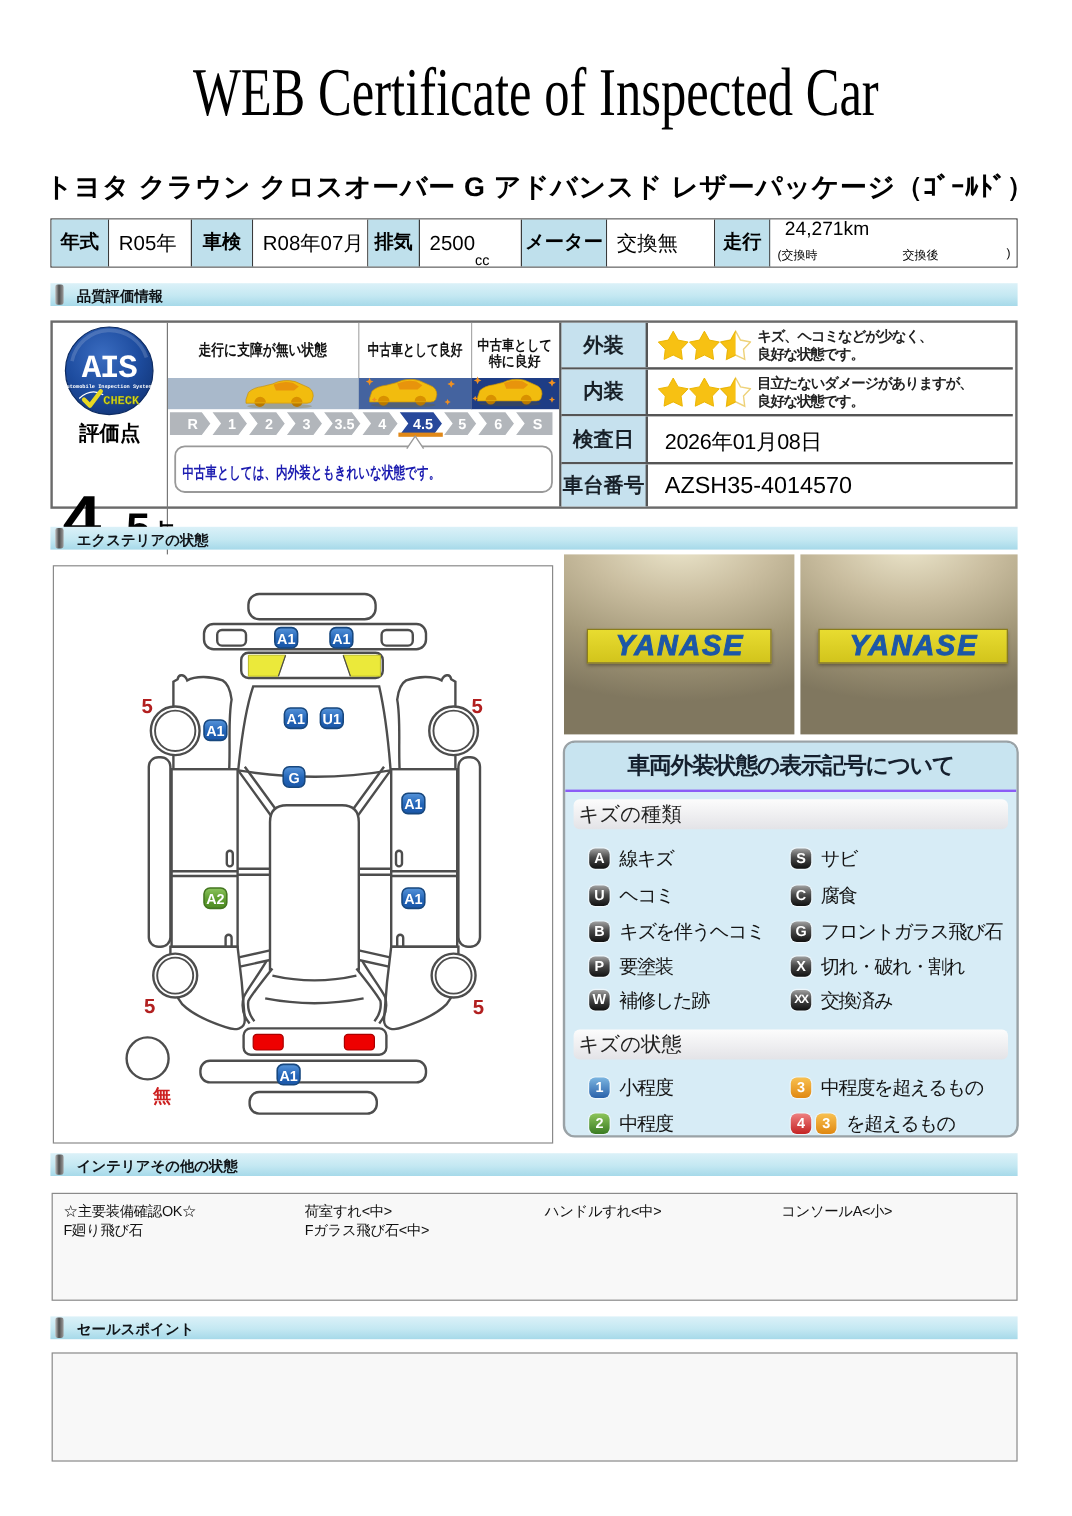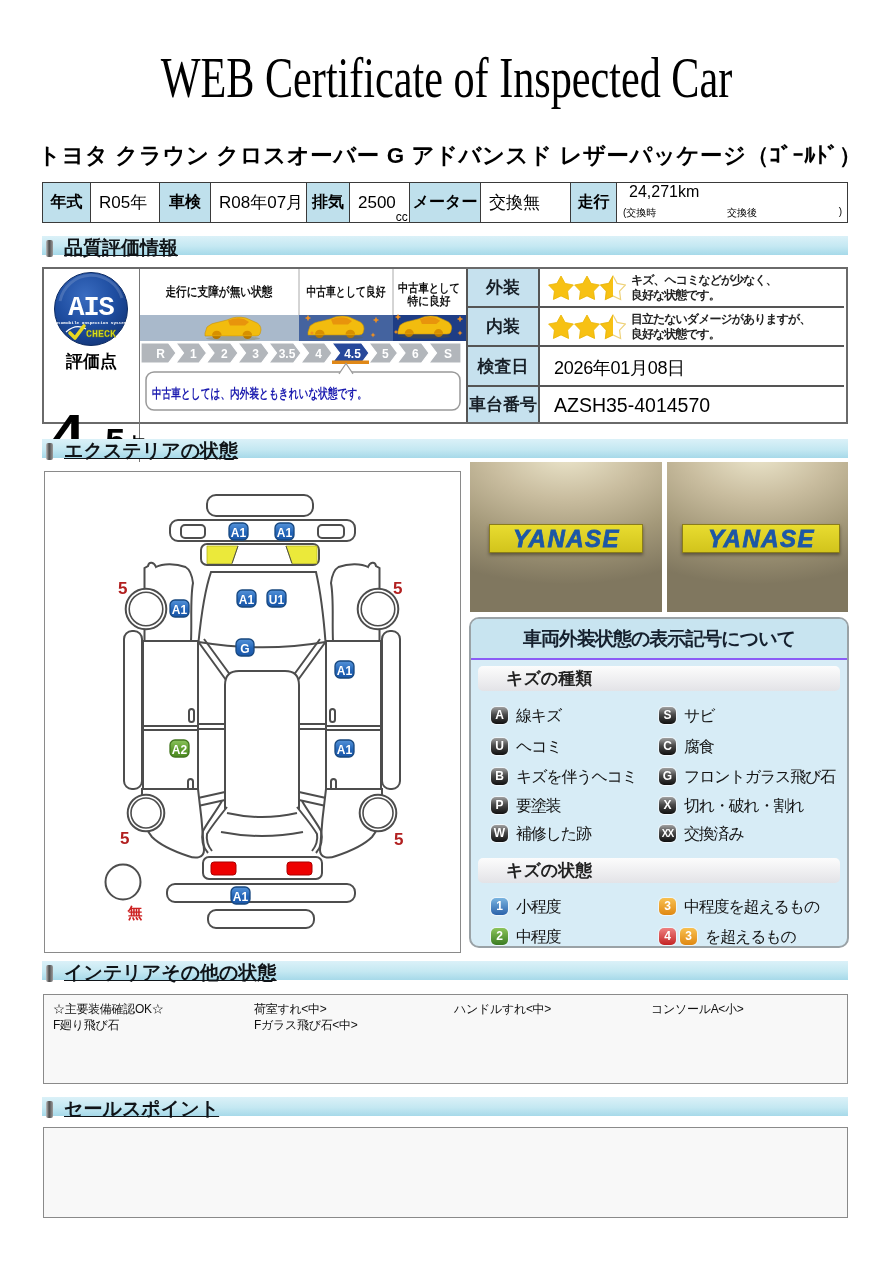--- a/index.html
+++ b/index.html
@@ -1,32 +1,32 @@
 <!DOCTYPE html>
 <html lang="ja"><head>
 <meta charset="utf-8">
 <style>
 html,body{margin:0;padding:0;background:#fff;}
 body{font-family:"Liberation Sans",sans-serif;}
 #page{position:relative;width:893px;height:1263px;background:#fff;overflow:hidden;}
 .abs{position:absolute;}
-.secbar{position:absolute;left:42px;width:806px;height:19px;background:linear-gradient(180deg,#dbf1f8 0%,#c4e8f2 55%,#a6d9e9 100%);font-weight:bold;font-size:19px;color:#101418;line-height:23px;text-decoration:underline;}
+.secbar{position:absolute;left:42px;width:806px;height:19px;background:linear-gradient(180deg,#dbf1f8 0%,#c4e8f2 55%,#a6d9e9 100%);font-weight:bold;font-size:12px;color:#101418;line-height:23px;}
 .secbar .tab{display:inline-block;width:7px;height:17px;margin:0 11px 0 4px;vertical-align:-3px;border-radius:2px;background:linear-gradient(90deg,#c0c0c0,#4d4d4d 45%,#9c9c9c);}
 .spec{position:absolute;left:42px;top:182px;width:806px;height:41px;display:flex;border:1px solid #3a3a3a;box-sizing:border-box;font-size:17px;}
 .spec>div{border-right:1px solid #3a3a3a;box-sizing:border-box;display:flex;align-items:center;flex:0 0 auto;}
 .spec .h{background:#bfe0ec;font-weight:bold;font-size:16px;justify-content:center;}
 .spec .v{padding-left:8px;background:#fff;}
 .aisbox{position:absolute;left:42px;top:267px;width:806px;height:157px;border:2px solid #6a6a6a;box-sizing:border-box;background:#fff;}
 .aicell{position:absolute;left:0;top:0;width:95px;height:193px;border-right:1px solid #777;font-family:Liberation Mono, monospace;}
 .rt{position:absolute;left:422px;top:0;width:382px;height:153px;border-left:2px solid #555;box-sizing:border-box;}
 .rrow{position:absolute;left:0;width:376px;box-sizing:border-box;border-bottom:2px solid #555;}
 .rh{position:absolute;left:0;top:0;bottom:0;width:70px;background:#c6e1ee;border-right:2px solid #555;font-weight:bold;font-size:17px;color:#182028;display:flex;align-items:center;justify-content:center;}
 .legend{position:absolute;left:469px;top:617px;width:380px;height:331px;border:2px solid #9aa2a6;border-radius:10px;background:#d7ecf6;box-sizing:border-box;overflow:hidden;}
 .lghead{position:absolute;left:0;top:0;width:100%;height:39px;background:#c8e4f0;border-bottom:2px solid #8b5cf6;text-align:center;font-weight:bold;font-size:19px;color:#15202e;line-height:39px;letter-spacing:-1px;}
-.lh{position:absolute;left:7px;width:362px;height:25px;background:linear-gradient(180deg,#fcfcfc,#e3e3e7);border-radius:5px;font-weight:bold;font-size:17px;color:#222;line-height:25px;padding-left:28px;box-sizing:border-box;}
+.lh{position:absolute;left:7px;width:362px;height:25px;background:linear-gradient(180deg,#fcfcfc,#e3e3e7);border-radius:5px;font-weight:normal;font-size:17px;color:#222;line-height:25px;padding-left:4px;box-sizing:border-box;}
 .bk{position:absolute;width:17px;height:17px;border-radius:5px;color:#fff;font-weight:bold;font-size:12px;text-align:center;line-height:17px;background:linear-gradient(180deg,#a0a0a0 0%,#4a4a4a 45%,#101010 100%);box-shadow:0 0 0 1px rgba(255,255,255,.55);}
 .b1{background:linear-gradient(180deg,#7ab4e0,#2a62aa);}
 .b2{background:linear-gradient(180deg,#8cc45a,#3a7c22);}
 .b3{background:linear-gradient(180deg,#f8c050,#e08812);}
 .b4{background:linear-gradient(180deg,#ee8080,#c42424);}
 .bl{position:absolute;font-size:16px;color:#141414;letter-spacing:-1.2px;white-space:nowrap;}
 .photo{position:absolute;top:462px;height:150px;background:radial-gradient(ellipse 125% 95% at 50% -6%,#ece6cc 0%,#c9bd9f 32%,#a39879 62%,#80775f 92%);}
 .sign{position:absolute;top:62px;height:29px;background:linear-gradient(180deg,#e8dc30,#d2c41c);border:1px solid #8a7d1a;box-shadow:0 2px 3px rgba(50,42,24,.55);color:#1d57a6;font-weight:bold;font-style:italic;text-align:center;font-size:24px;line-height:27px;letter-spacing:1.5px;text-indent:1px;-webkit-text-stroke:0.8px #1d57a6;box-sizing:border-box;}
 .gbox{position:absolute;left:43px;width:805px;background:#f8f8f8;border:1px solid #8a8a8a;box-sizing:border-box;}
 .itxt{position:absolute;font-size:12px;color:#111;white-space:nowrap;letter-spacing:-0.3px;}
@@ -38,21 +38,21 @@
 <div class="abs" style="top:45px;left:0;width:893px;text-align:center;font-family:'Liberation Serif',serif;font-size:57px;color:#000;transform:scaleX(0.74);">WEB Certificate of Inspected Car</div>
 
 <div class="abs" style="top:140px;left:38px;font-size:22.4px;font-weight:bold;color:#000;letter-spacing:0.6px;">トヨタ クラウン クロスオーバー G アドバンスド レザーパッケージ（ｺﾞｰﾙﾄﾞ）</div>
 
 <div class="spec">
 <div class="h" style="width:48px;">年式</div>
 <div class="v" style="width:69px;">R05年</div>
 <div class="h" style="width:51px;">車検</div>
 <div class="v" style="width:96px;">R08年07月</div>
 <div class="h" style="width:43px;">排気</div>
-<div class="v" style="width:60px;">2500<span style="font-size:12px;margin-top:28px;">cc</span></div>
+<div class="v" style="width:85px;">2500<span style="font-size:12px;margin-top:28px;">cc</span></div>
 <div class="h" style="width:71px;">メーター</div>
 <div class="v" style="width:90px;">交換無</div>
 <div class="h" style="width:46px;">走行</div>
 <div class="v" style="flex:1;position:relative;padding:0;border-right:none;">
 <span style="position:absolute;left:12px;top:0;font-size:16px;">24,271km</span>
 <span style="position:absolute;left:6px;top:23px;font-size:10px;">(交換時</span>
 <span style="position:absolute;left:110px;top:23px;font-size:10px;">交換後</span>
 <span style="position:absolute;right:5px;top:23px;font-size:10px;">)</span>
 </div>
 </div>

